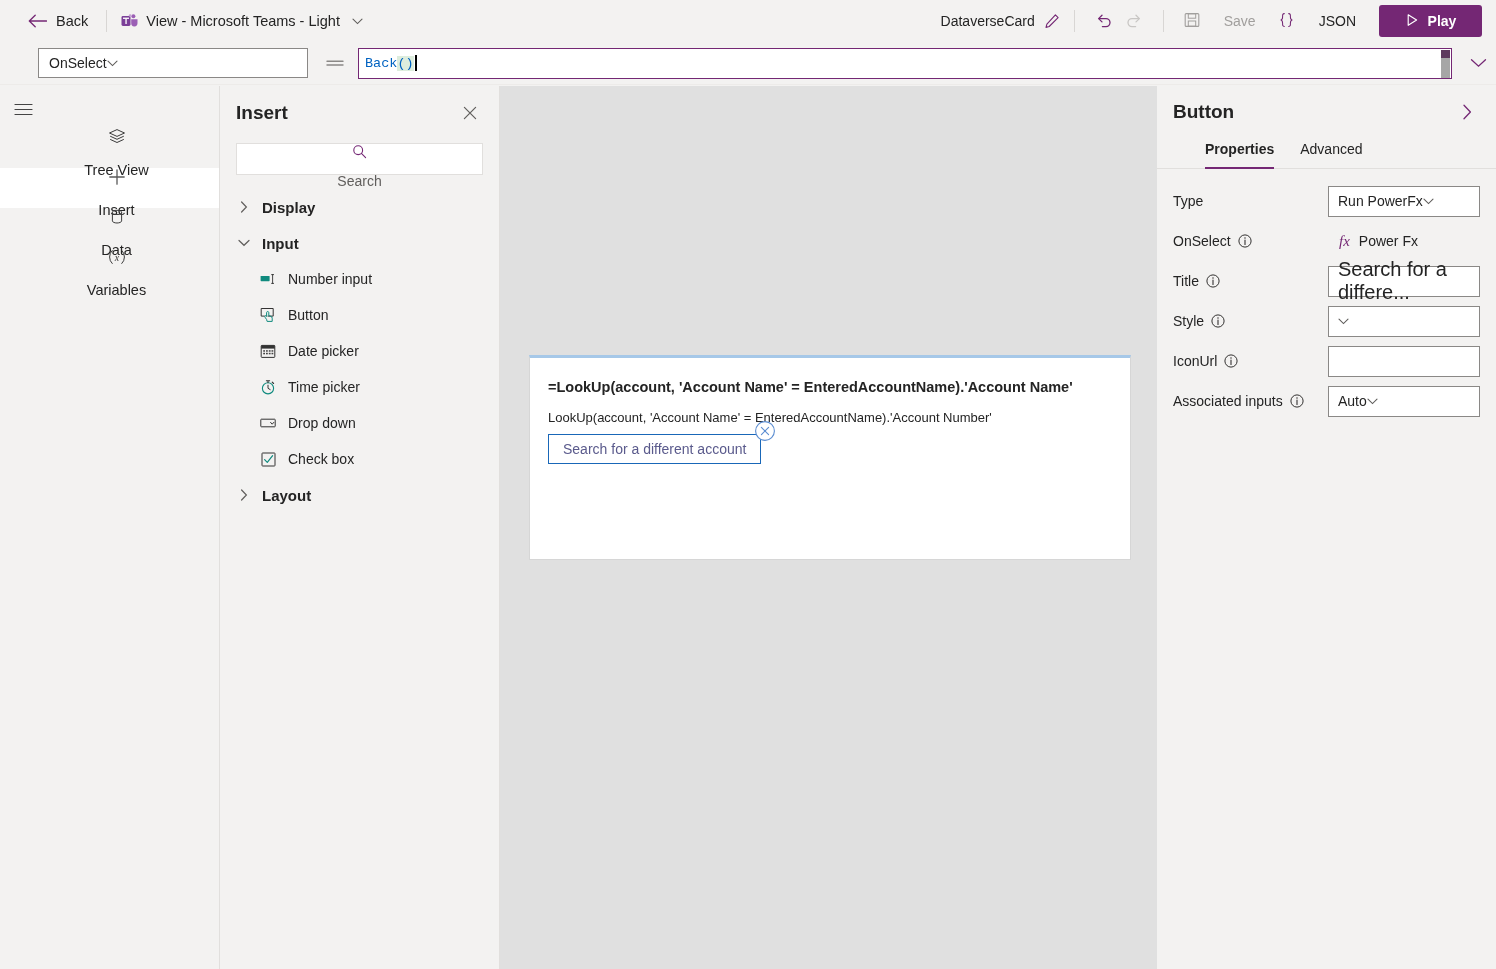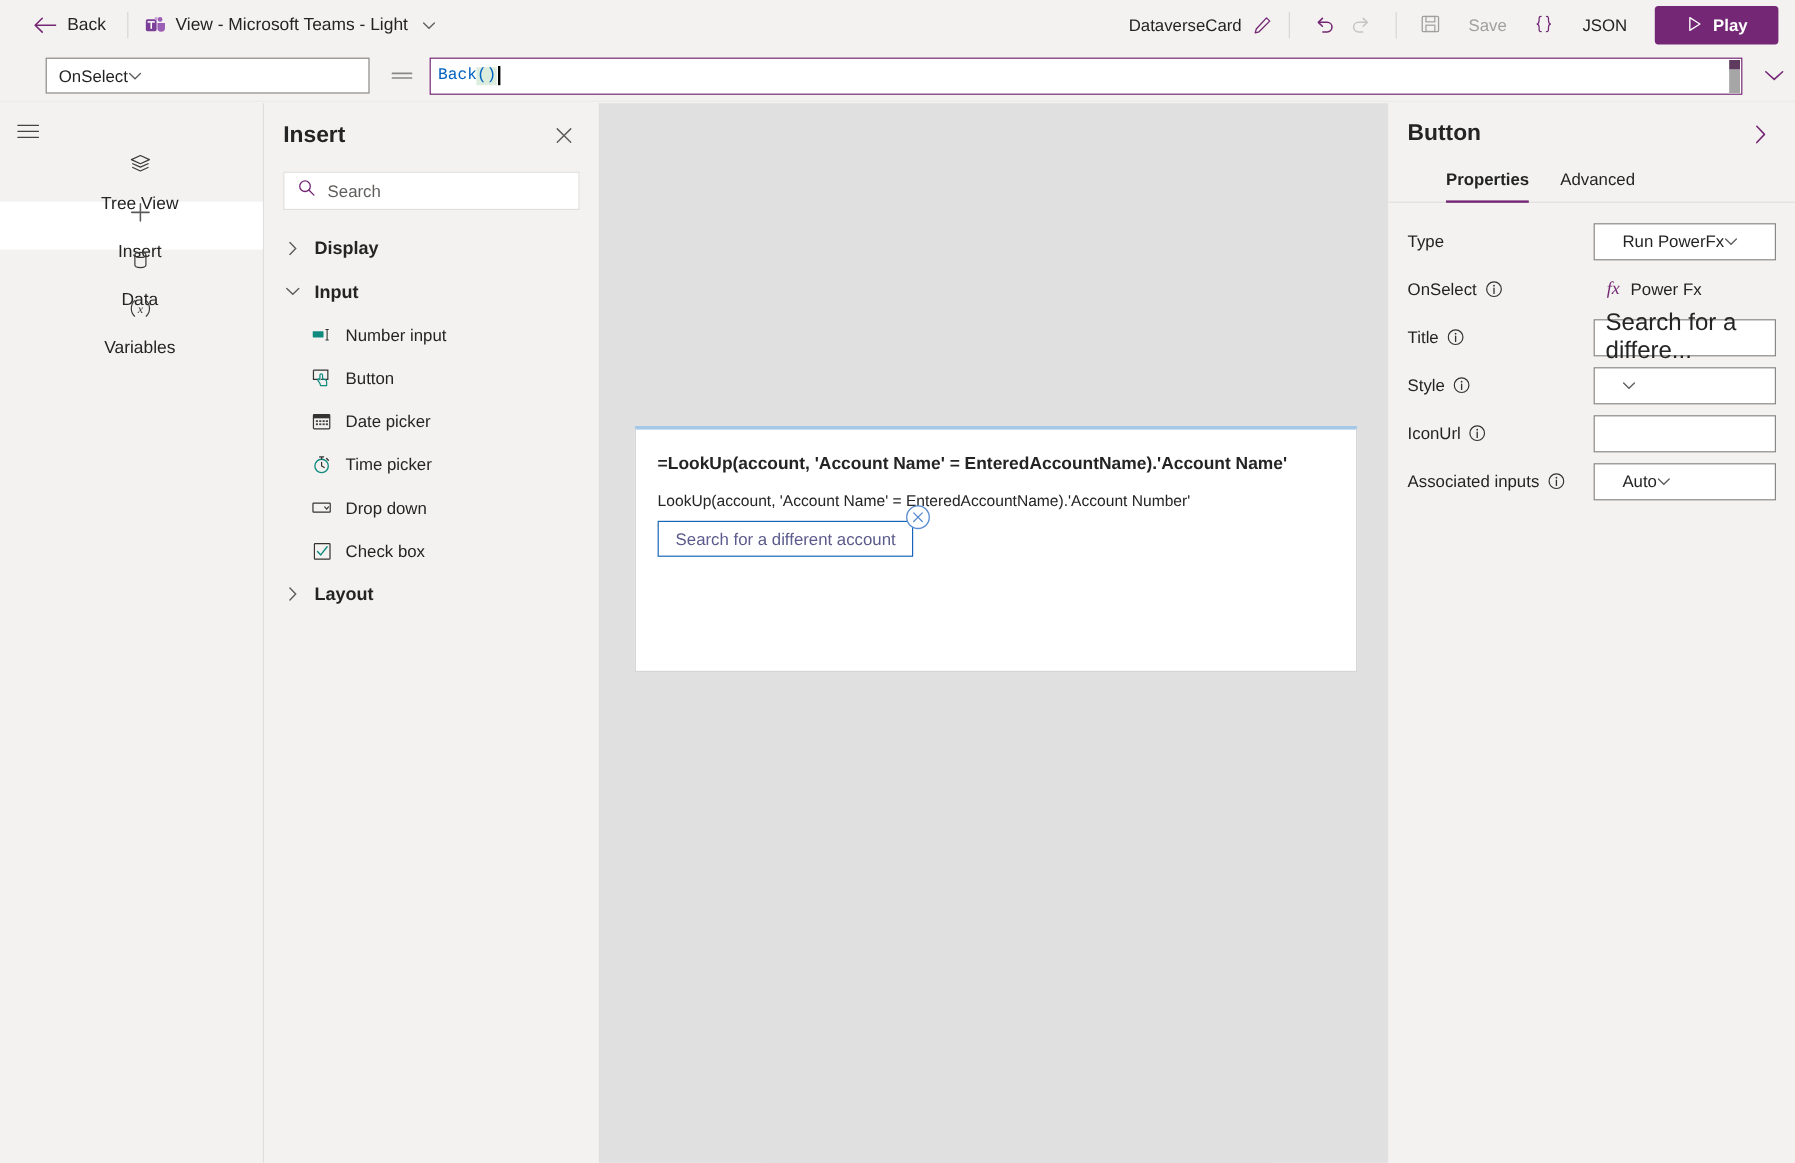--- a/index.html
+++ b/index.html
@@ -123,21 +123,21 @@
   }
   .insert-head {
     display:flex; align-items:center; padding: 14px 16px 0 16px;
   }
   .insert-title { font-size: 19px; font-weight: bold; color:#242424; }
   .insert-close { margin-left:auto; width:26px; height:26px;
     display:flex; align-items:center; justify-content:center; cursor:pointer; }
   .search-box {
     margin: 17px 16px 0 16px; height: 32px; background:#ffffff;
     border:1px solid #e1dfdd; display:flex; align-items:center; gap:10px;
-    padding: 0 11px; cursor:text;
+    padding: 0 11px; cursor:text;flex-direction:column;
   }
   .search-ph { font-size: 14px; color:#605e5c; }
   .grp-row {
     display:flex; align-items:center; gap: 12px;
     padding: 0 0 0 18px; height: 36px; cursor:pointer;
   }
   .grp-label { font-size: 15px; font-weight: bold; color:#242424; }
   .grp-chev { width:12px; display:flex; justify-content:center; }
   .item-row {
     display:flex; align-items:center; gap: 12px;
@@ -204,21 +204,21 @@
     height: 40px;
   }
   .prop-label {
     font-size: 14px; color:#242424; display:flex; align-items:center; gap:7px;
     width: 155px;
   }
   .info-ico { width:14px; height:14px; display:block; cursor:pointer; }
   .prop-ctrl { width: 152px; }
   .ctrl-select {
     height: 31px; background:#ffffff; border:1px solid #8a8886;
-    display:flex; align-items:center; padding: 0 23px;
+    display:flex; align-items:center; padding: 0 9px;
     font-size: 14px; color:#242424; cursor:pointer;
   }
   .ctrl-select .chev-sm { margin-left:auto; }
   .ctrl-input {
     height: 31px; background:#ffffff; border:1px solid #8a8886;
     display:flex; align-items:center; padding: 0 9px;
     font-size: 20px; color:#242424; cursor:text;
   }
   .fx-val {
     display:flex; align-items:center; gap:9px; font-size:14px; color:#242424;

